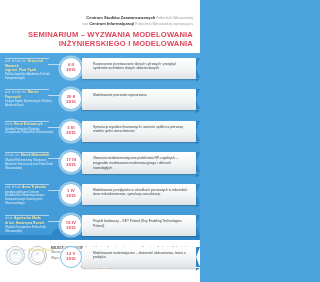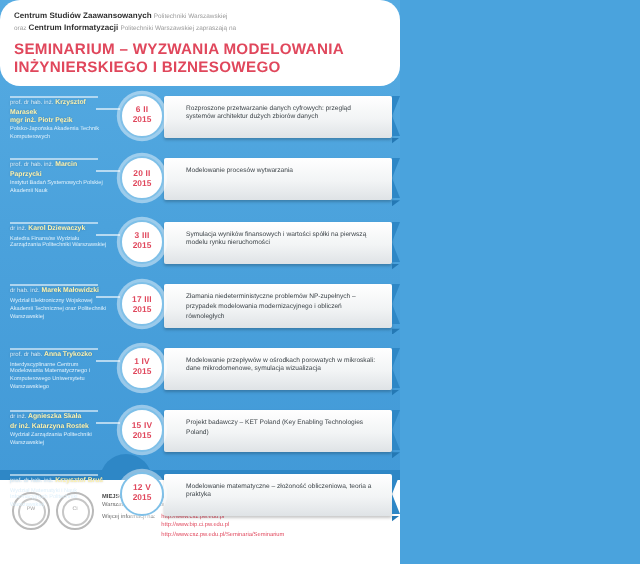--- a/index.html
+++ b/index.html
@@ -7,23 +7,22 @@
     width:200px;height:282px;overflow:hidden;
     font-family:"Liberation Sans",sans-serif;
     background:#4aa3dd;
     position:relative;
   }
   .poster{position:absolute;inset:0;background:linear-gradient(180deg,#56abe2 0%,#4ba2dc 40%,#3f97d6 100%);}
 
   
   .header{
     background:#ffffff;
-    padding:5px 7px 4px 7px;
-    text-align:left;
-    border-radius:10px;
+    padding:15px 7px 4px 7px;
+    text-align:right;
   }
   .org-line{
     font-size:3.5px;line-height:1.45;
     color:#4a4a4a;
     letter-spacing:.02px;
   }
   .org-line b{color:#2f2f2f;font-size:4px;font-weight:bold;}
   .org-line .faint{color:#9a9a9a;font-size:3.2px;}
   .title{
     margin-top:3px;
@@ -176,21 +175,21 @@
       <b>Centrum Studiów Zaawansowanych</b>
       <span class="faint">Politechniki Warszawskiej</span>
     </div>
     <div class="org-line">
       <span class="faint">oraz</span>
       <b>Centrum Informatyzacji</b>
       <span class="faint">Politechniki Warszawskiej zapraszają na</span>
     </div>
     <div class="title">
       <div>SEMINARIUM – WYZWANIA MODELOWANIA</div>
-      <div>INŻYNIERSKIEGO I BIZNESOWEGO</div>
+      <div>INŻYNIERSKIEGO I MODELOWANIA</div>
     </div>
   </div>
 
   <div class="agenda">
 
     <div class="row">
       <div class="speaker">
         <div class="sp-rule"></div>
         <div class="sp-name">
           <span class="pre">prof. dr hab. inż.</span>

